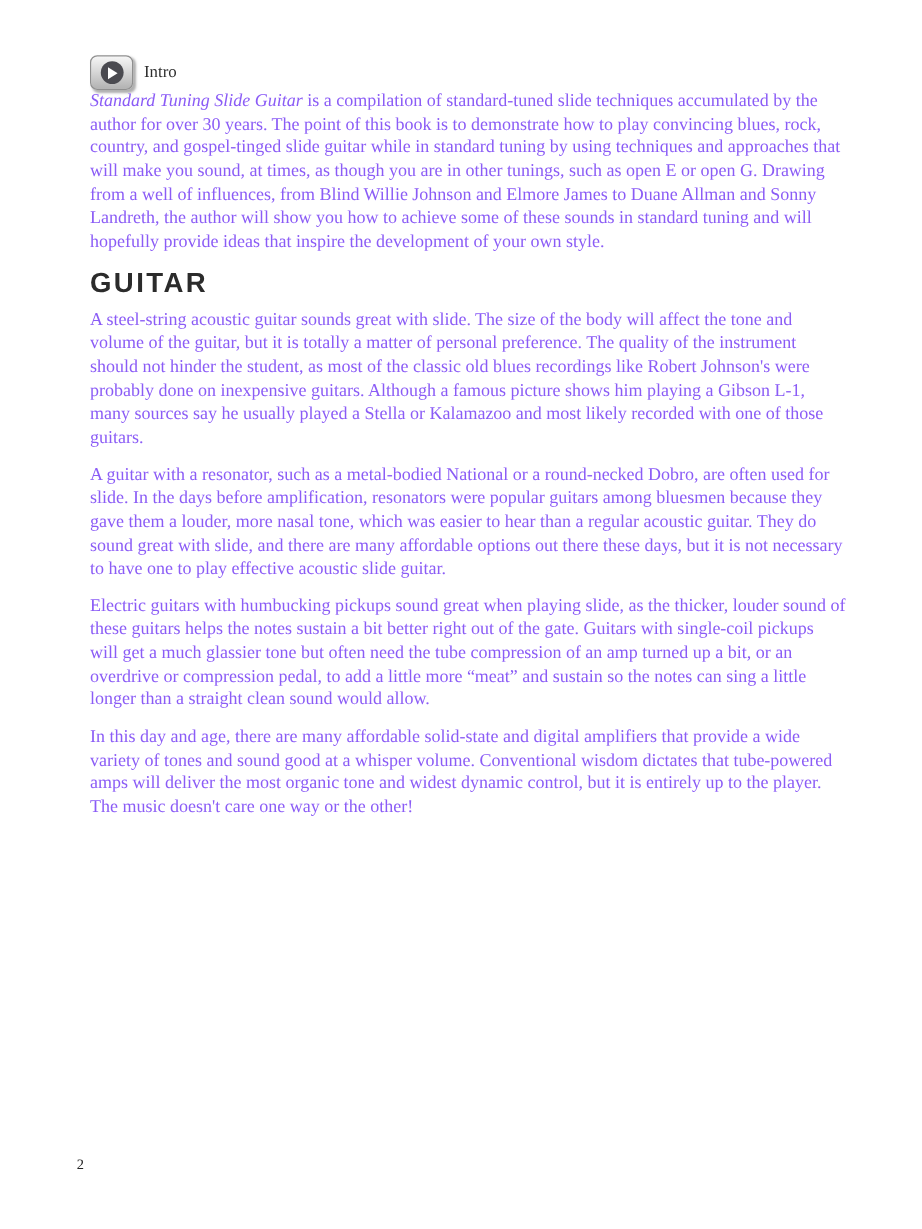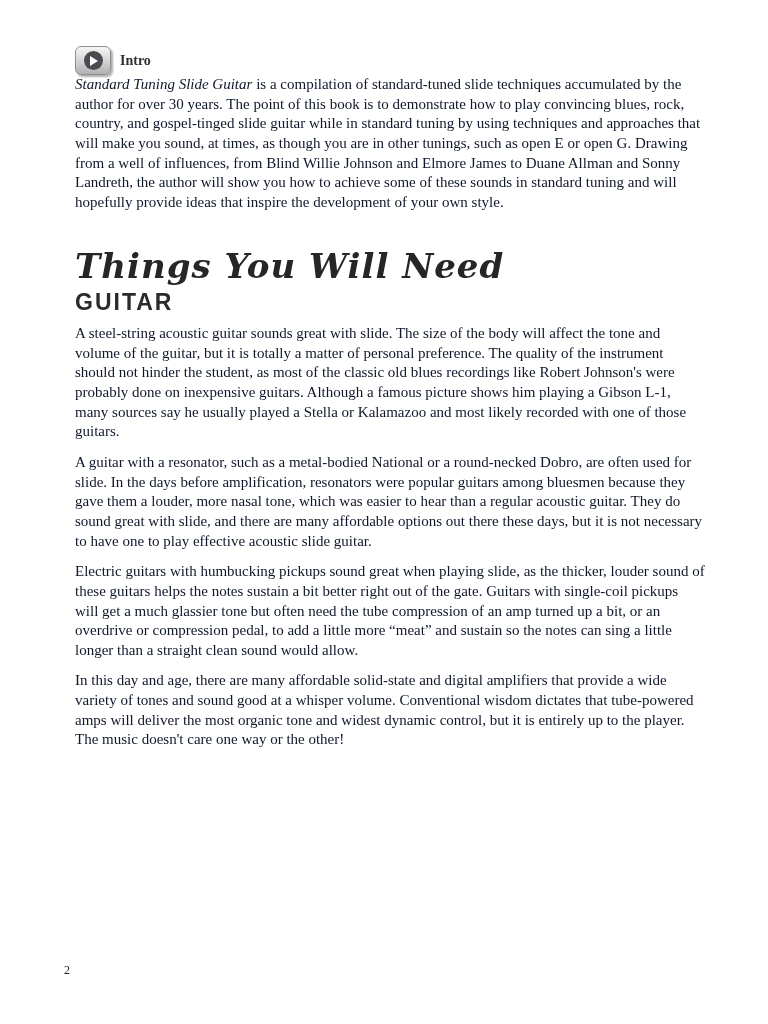--- a/index.html
+++ b/index.html
@@ -15,21 +15,20 @@
   .content {
     position: absolute;
     left: 75px;
     top: 46px;
     width: 630px;
   }
   .badge {
     display: flex;
     align-items: center;
     gap: 9px;
-    font-weight: bold;
   }
   .play-btn {
     width: 36px;
     height: 29px;
     box-sizing: border-box;
     border-radius: 6px;
     background: linear-gradient(180deg, #f6f6f6 0%, #d9d9d9 45%, #b2b2b2 100%);
     border: 1px solid #8f8f8f;
     box-shadow: 2px 2px 2px rgba(110,110,110,0.55);
     display: flex;
@@ -80,21 +79,21 @@
     font-size: 23px;
     letter-spacing: 2px;
     color: #2b2b2b;
     margin: 0 0 9px 0;
     line-height: 1.1;
   }
   p.body-para {
     font-size: 15px;
     line-height: 1.31;
     margin: 0 0 11px 0;
-    color: #0f172a;
+    color: #8b5cf6;
     text-align: left;
   }
   p.body-para em { font-style: italic; }
   .page-num {
     position: absolute;
     left: 64px;
     top: 963px;
     font-size: 12px;
     color: #222222;
   }
@@ -110,21 +109,20 @@
         <div class="play-circle">
           <div class="play-tri"></div>
         </div>
       </div>
       <span class="badge-label">Intro</span>
     </div>
 
 
     <p class="body-para"><em>Standard Tuning Slide Guitar</em><span> is a compilation of standard-tuned slide techniques accumulated by the author for over 30 years. The point of this book is to demonstrate how to play convincing blues, rock, country, and gospel-tinged slide guitar while in standard tuning by using techniques and approaches that will make you sound, at times, as though you are in other tunings, such as open E or open G. Drawing from a well of influences, from Blind Willie Johnson and Elmore James to Duane Allman and Sonny Landreth, the author will show you how to achieve some of these sounds in standard tuning and will hopefully provide ideas that inspire the development of your own style.</span></p>
 
-    <h1 class="script-title things-title">Things You Will Need</h1>
 
     <h2 class="guitar-heading">GUITAR</h2>
 
     <p class="body-para">A steel-string acoustic guitar sounds great with slide. The size of the body will affect the tone and volume of the guitar, but it is totally a matter of personal preference. The quality of the instrument should not hinder the student, as most of the classic old blues recordings like Robert Johnson's were probably done on inexpensive guitars. Although a famous picture shows him playing a Gibson L-1, many sources say he usually played a Stella or Kalamazoo and most likely recorded with one of those guitars.</p>
     <p class="body-para">A guitar with a resonator, such as a metal-bodied National or a round-necked Dobro, are often used for slide. In the days before amplification, resonators were popular guitars among bluesmen because they gave them a louder, more nasal tone, which was easier to hear than a regular acoustic guitar. They do sound great with slide, and there are many affordable options out there these days, but it is not necessary to have one to play effective acoustic slide guitar.</p>
     <p class="body-para">Electric guitars with humbucking pickups sound great when playing slide, as the thicker, louder sound of these guitars helps the notes sustain a bit better right out of the gate. Guitars with single-coil pickups will get a much glassier tone but often need the tube compression of an amp turned up a bit, or an overdrive or compression pedal, to add a little more “meat” and sustain so the notes can sing a little longer than a straight clean sound would allow.</p>
     <p class="body-para">In this day and age, there are many affordable solid-state and digital amplifiers that provide a wide variety of tones and sound good at a whisper volume. Conventional wisdom dictates that tube-powered amps will deliver the most organic tone and widest dynamic control, but it is entirely up to the player. The music doesn't care one way or the other!</p>
 
   </div>
 

